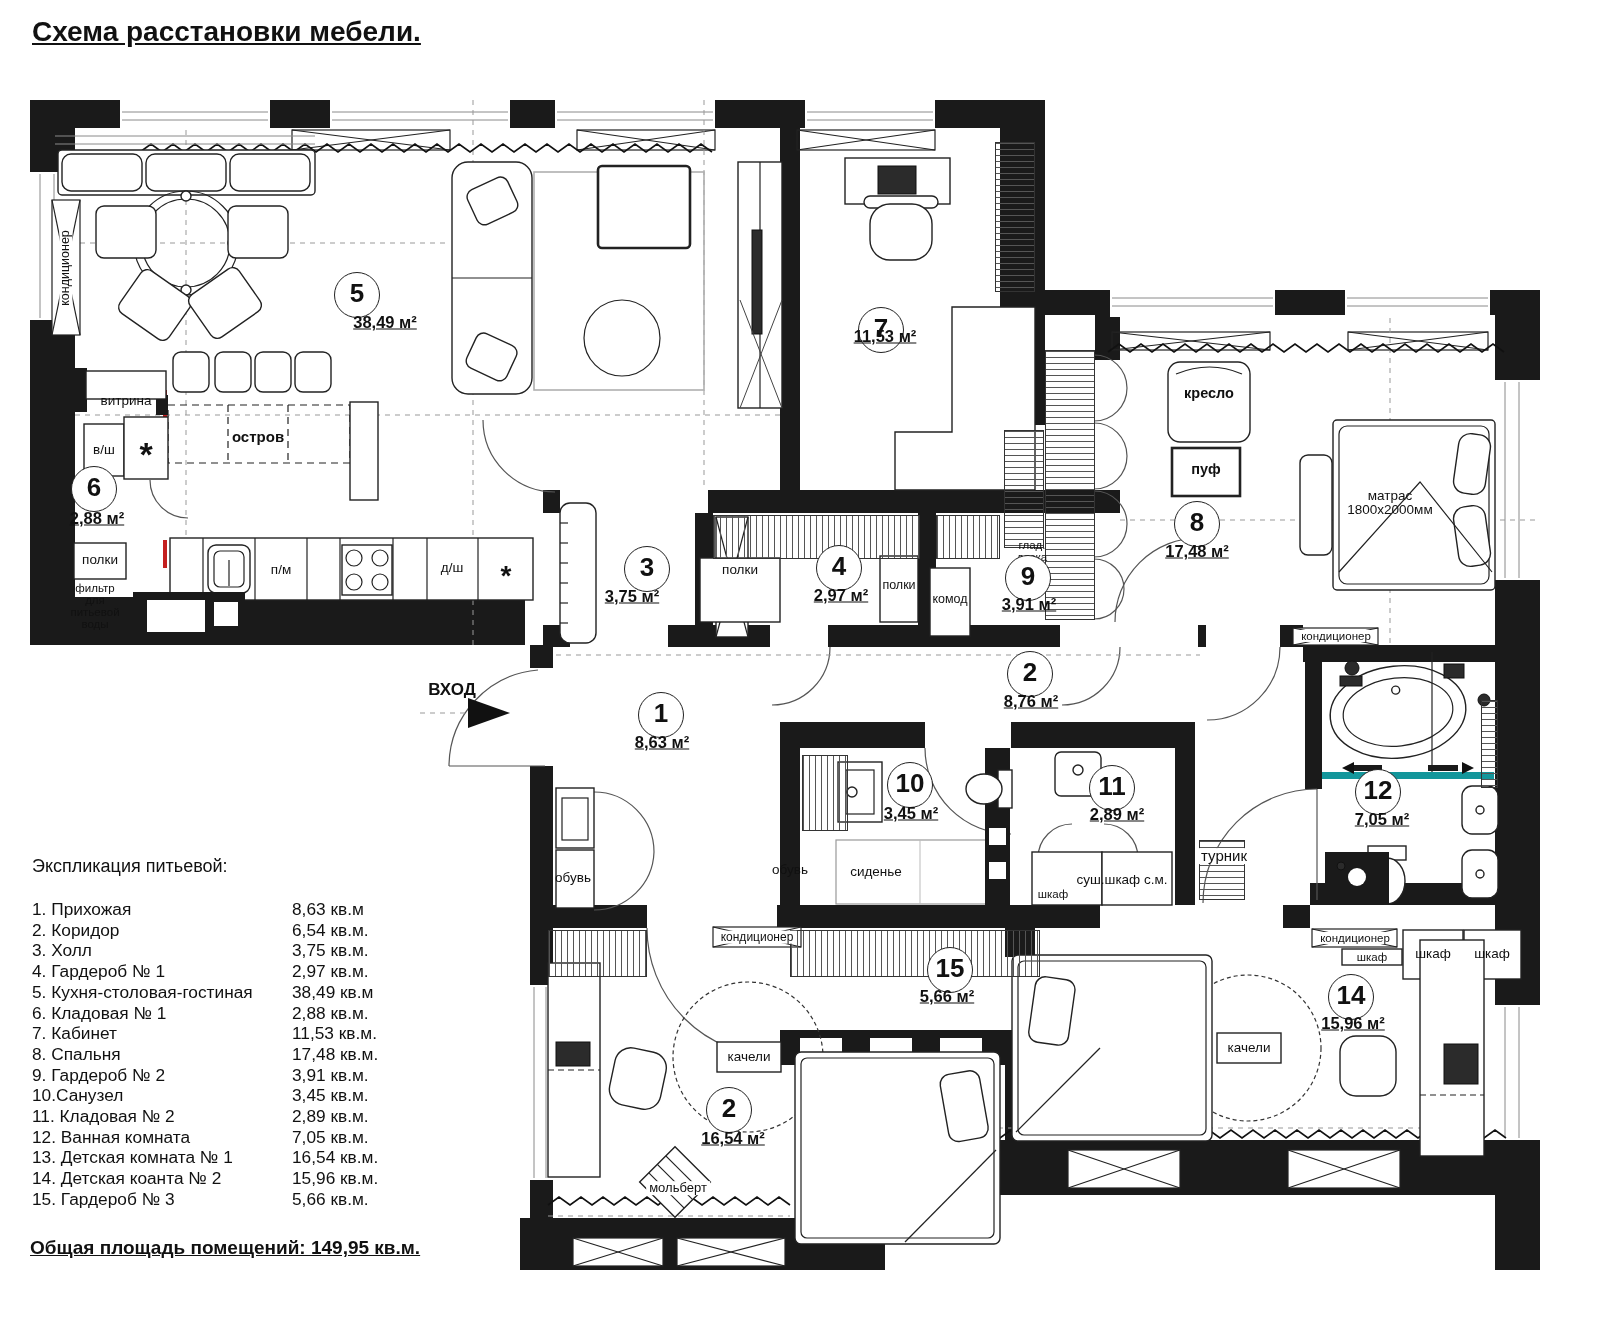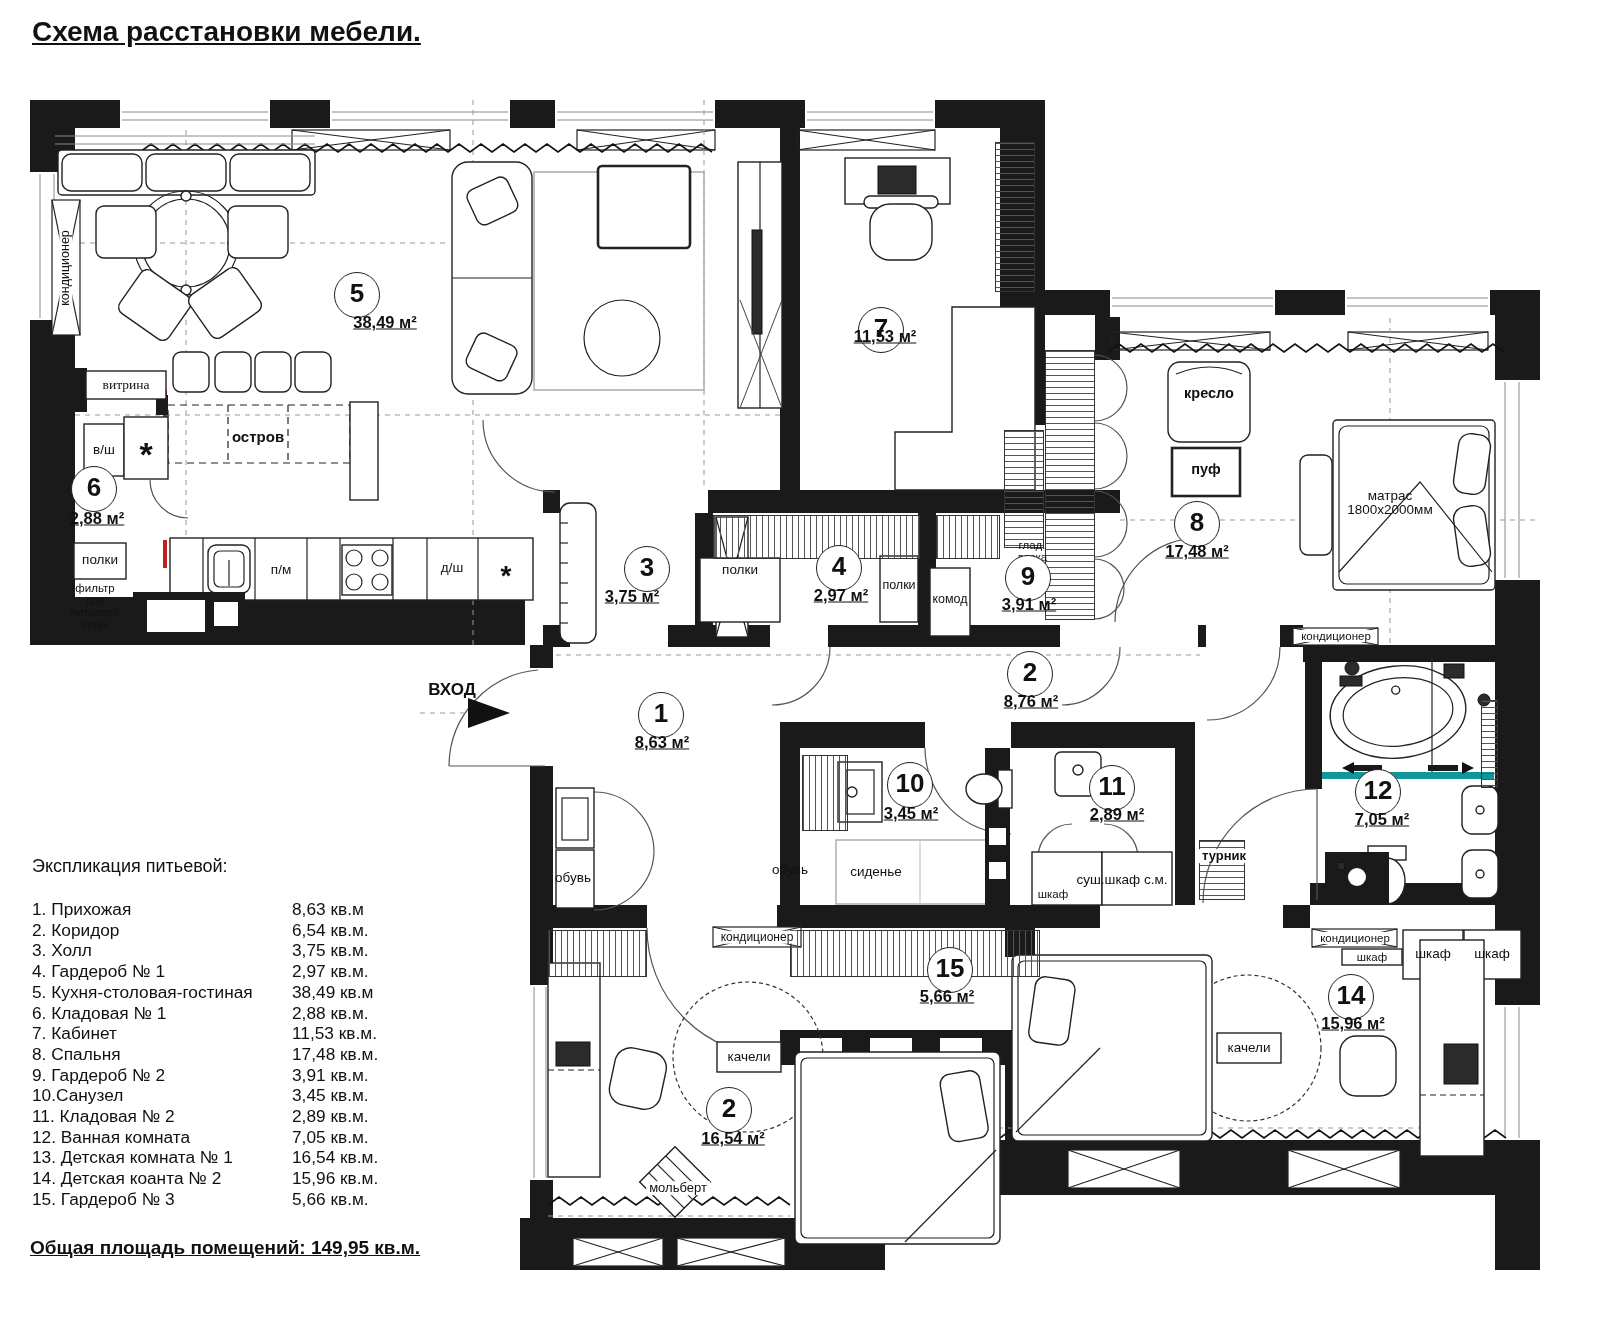--- a/index.html
+++ b/index.html
@@ -476,21 +476,21 @@
 <div class="hatch-h" style="left:1004px;top:430px;width:38px;height:116px;"></div>
 <div class="hatch-h" style="left:1045px;top:350px;width:48px;height:268px;"></div>
 <div class="hatch" style="left:548px;top:930px;width:97px;height:45px;"></div>
 <div class="hatch" style="left:790px;top:930px;width:248px;height:45px;"></div>
 <div class="hatch" style="left:802px;top:755px;width:44px;height:74px;"></div>
 <div class="hatch-h" style="left:1199px;top:840px;width:44px;height:58px;"></div>
 <div class="hatch-h" style="left:995px;top:142px;width:38px;height:148px;"></div>
 <div class="hatch-h" style="left:1481px;top:700px;width:15px;height:86px;"></div>
 
 <div class="lbl rot bg" style="left:66px;top:268px;font-size:12.5px;">кондиционер</div>
-<div class="lbl" style="left:126px;top:385px;font-family:Liberation Serif, serif;">витрина</div>
+<div class="lbl" style="left:126px;top:401px;">витрина</div>
 <div class="lbl" style="left:104px;top:450px;">в/ш</div>
 <div class="lbl star" style="left:146px;top:455px;">*</div>
 <div class="lbl bold" style="left:258px;top:437px;font-size:15px;">остров</div>
 <div class="lbl" style="left:100px;top:560px;">полки</div>
 <div class="lbl small" style="left:95px;top:606px;">фильтр
 для
 питьевой
 воды</div>
 <div class="lbl" style="left:281px;top:570px;">п/м</div>
 <div class="lbl" style="left:452px;top:568px;">д/ш</div>
@@ -503,21 +503,21 @@
 <div class="lbl bold" style="left:1209px;top:394px;font-size:14.5px;">кресло</div>
 <div class="lbl bold" style="left:1206px;top:470px;font-size:14.5px;">пуф</div>
 <div class="lbl" style="left:1390px;top:503px;">матрас
 1800х2000мм</div>
 <div class="lbl bg" style="left:1336px;top:636px;font-size:11.5px;">кондиционер</div>
 <div class="lbl" style="left:573px;top:878px;">обувь</div>
 <div class="lbl" style="left:790px;top:870px;">обувь</div>
 <div class="lbl" style="left:876px;top:872px;">сиденье</div>
 <div class="lbl small" style="left:1053px;top:894px;">шкаф</div>
 <div class="lbl" style="left:1122px;top:880px;">суш.шкаф  с.м.</div>
-<div class="lbl bg" style="left:1224px;top:856px;font-size:13px;font-weight:bold;">турник</div>
+<div class="lbl bg" style="left:1224px;top:856px;font-size:15px;">турник</div>
 <div class="lbl bg" style="left:757px;top:937px;font-size:12px;">кондиционер</div>
 <div class="lbl" style="left:749px;top:1057px;">качели</div>
 <div class="lbl bg" style="left:678px;top:1188px;font-size:13px;">мольберт</div>
 <div class="lbl bg" style="left:1355px;top:938px;font-size:11.5px;">кондиционер</div>
 <div class="lbl small" style="left:1372px;top:957px;">шкаф</div>
 <div class="lbl" style="left:1433px;top:954px;">шкаф</div>
 <div class="lbl" style="left:1492px;top:954px;">шкаф</div>
 <div class="lbl" style="left:1249px;top:1048px;">качели</div>
 <div class="entr" style="left:452px;top:690px;">ВХОД</div>
 

